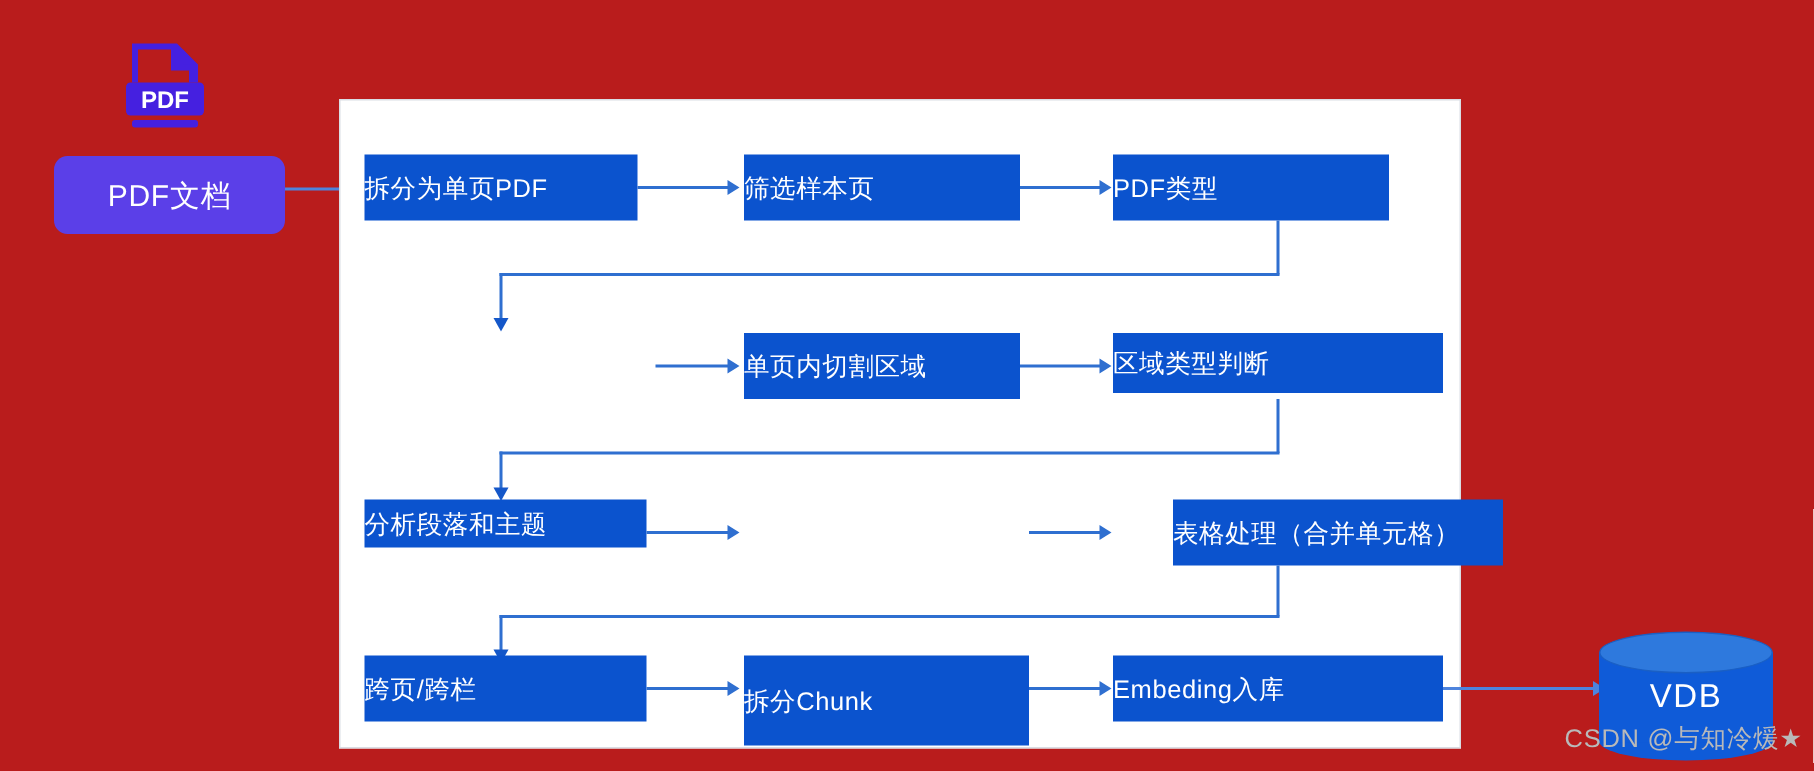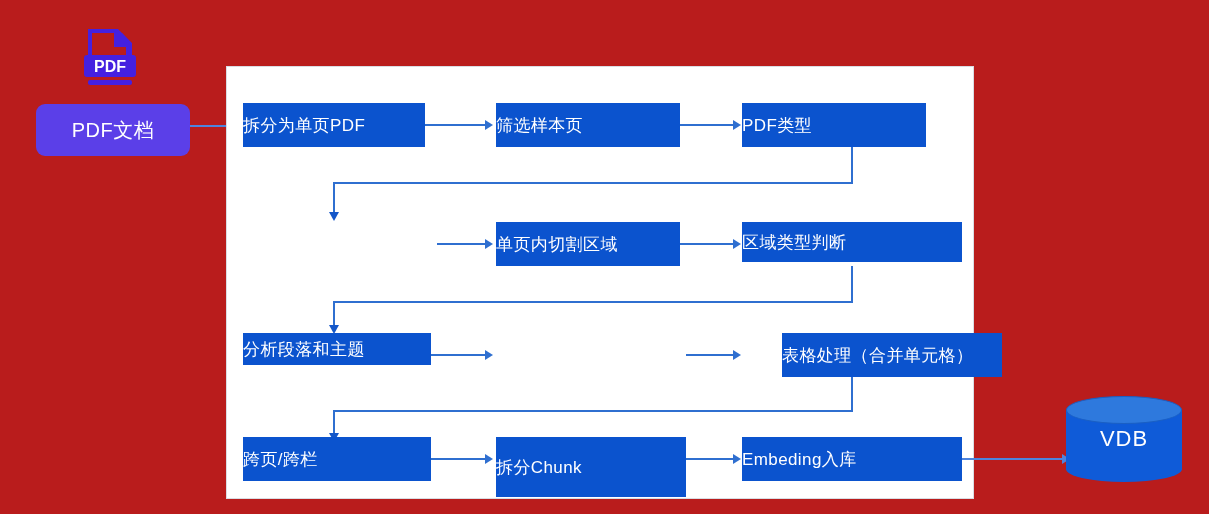--- a/index.html
+++ b/index.html
@@ -98,21 +98,21 @@
     height: 0;
     border-left: 5px solid transparent;
     border-right: 5px solid transparent;
     border-top: 9px solid #1457c9;
   }
 
   
   .vdb {
     position: absolute;
     left: 1066px;
-    top: 396px;
+    top: 421px;
     width: 116px;
     height: 80px;
   }
   .vdb-body {
     position: absolute;
     left: 0;
     top: 14px;
     width: 116px;
     height: 60px;
     background: #0F5BD8;
@@ -261,14 +261,15 @@
   <div class="hline light" style="left:962px; top:458px; width:104px;"></div>
   <div class="arrow-right light" style="left:1062px; top:454px;"></div>
 
   <div class="vdb">
     <div class="vdb-bottom"></div>
     <div class="vdb-body"></div>
     <div class="vdb-top"></div>
     <div class="vdb-label">VDB</div>
   </div>
 
+  <div class="watermark">CSDN @与知冷煖★</div>
 
 </div>
 
 </body></html>

